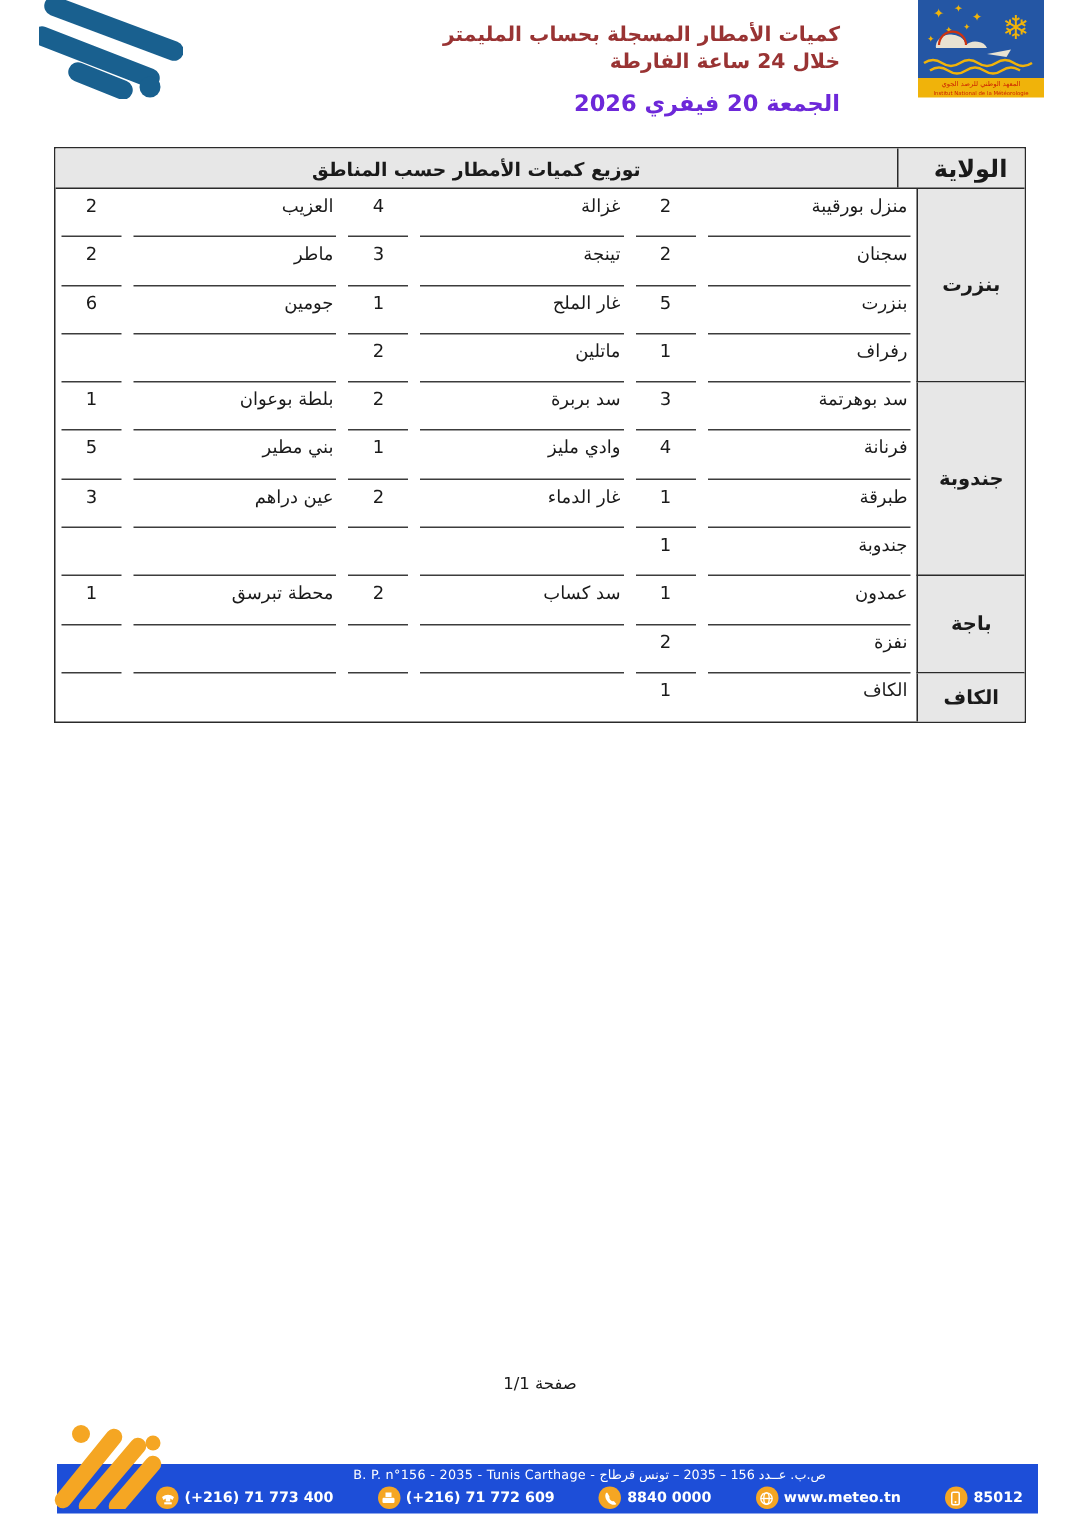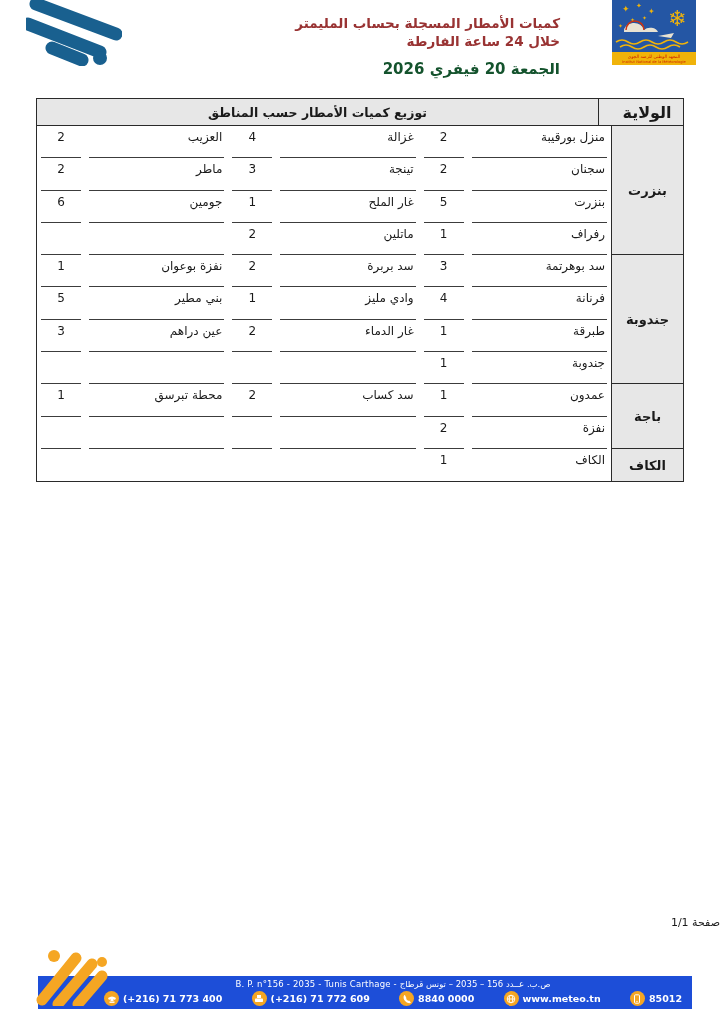--- a/index.html
+++ b/index.html
@@ -27,21 +27,21 @@
     display:flex; align-items:center; justify-content:center; font-weight:bold; font-size:13px; box-sizing:border-box;
   }
   .group:last-child .gw{border-bottom:none;}
   .grows{flex:1; display:flex; flex-direction:column; min-width:0;}
   .row{display:flex; height:32.3px; box-sizing:border-box;}
   .cell{border-bottom:1px solid #3c3c3c; margin:0 4px; padding-top:4px; font-size:12px; box-sizing:border-box; white-space:nowrap; overflow:hidden;}
   .cell.name{flex:1; text-align:start; padding-right:2px;}
   .cell.val{width:40px; text-align:center;}
   .row.last .cell{border-bottom:none;}
   
-  .pagenum{position:absolute; top:916px; left:0; width:720px; text-align:right; font-size:11px; direction:rtl;}
+  .pagenum{position:absolute; top:916px; left:0; width:720px; text-align:center; font-size:11px; direction:rtl;}
   .fbar{
     position:absolute; left:38px; top:976px; width:654px; height:33px;
     display:flex; flex-direction:column; justify-content:center; box-sizing:border-box; padding:2px 10px 2px 66px;
   }
   .faddr{color:#fff; font-size:8.5px; text-align:center; direction:ltr; letter-spacing:.2px;}
   .fcontacts{display:flex; align-items:center; justify-content:space-between; margin-top:2px;gap:29px;}
   .fitem{display:flex; align-items:center; gap:4px; color:#fff; font-size:9.5px; font-weight:bold; white-space:nowrap;}
   .cicon{width:15px; height:15px; border-radius:50%; display:flex; align-items:center; justify-content:center; flex:0 0 auto;}
   .cicon svg{display:block;}
   .logo-foot{position:absolute; left:36px; top:948px; width:84px; height:58px;}
@@ -58,21 +58,21 @@
         <path d="M2,24 L74,52"></path>
         <path d="M26,48 L56,60"></path>
       </g>
       <circle cx="74" cy="58" r="7" fill="#19608f"></circle>
     </svg>
   </div>
 
   <div class="titles">
     <div class="t-red" style="color: rgb(153, 51, 51);">كميات الأمطار المسجلة بحساب المليمتر</div>
     <div class="t-red" style="color: rgb(153, 51, 51);">خلال 24 ساعة الفارطة</div>
-    <div class="t-date" style="color: #14532d;">الجمعة 20 فيفري 2026</div>
+    <div class="t-date" style="color: #6d28d9;">الجمعة 20 فيفري 2026</div>
   </div>
 
   <div class="logo-inm">
     <svg width="84" height="66" viewBox="0 0 84 66">
       <rect x="0" y="0" width="84" height="52" fill="#2456a4"></rect>
       <g fill="#f0b30a" font-family="DejaVu Sans, sans-serif">
         <text x="10" y="12" font-size="9">✦</text>
         <text x="24" y="8" font-size="7">✦</text>
         <text x="36" y="14" font-size="8">✦</text>
         <text x="18" y="22" font-size="6">✦</text>
@@ -137,21 +137,21 @@
           </div>
         </div>
         <div class="group">
           <div class="gw">جندوبة</div>
           <div class="grows">
             <div class="row">
               <div class="cell name">سد بوهرتمة</div>
               <div class="cell val">3</div>
               <div class="cell name">سد بربرة</div>
               <div class="cell val">2</div>
-              <div class="cell name">نفزة بوعوان</div>
+              <div class="cell name">بلطة بوعوان</div>
               <div class="cell val">1</div>
             </div>
             <div class="row">
               <div class="cell name">فرنانة</div>
               <div class="cell val">4</div>
               <div class="cell name">وادي مليز</div>
               <div class="cell val">1</div>
               <div class="cell name">بني مطير</div>
               <div class="cell val">5</div>
             </div>

